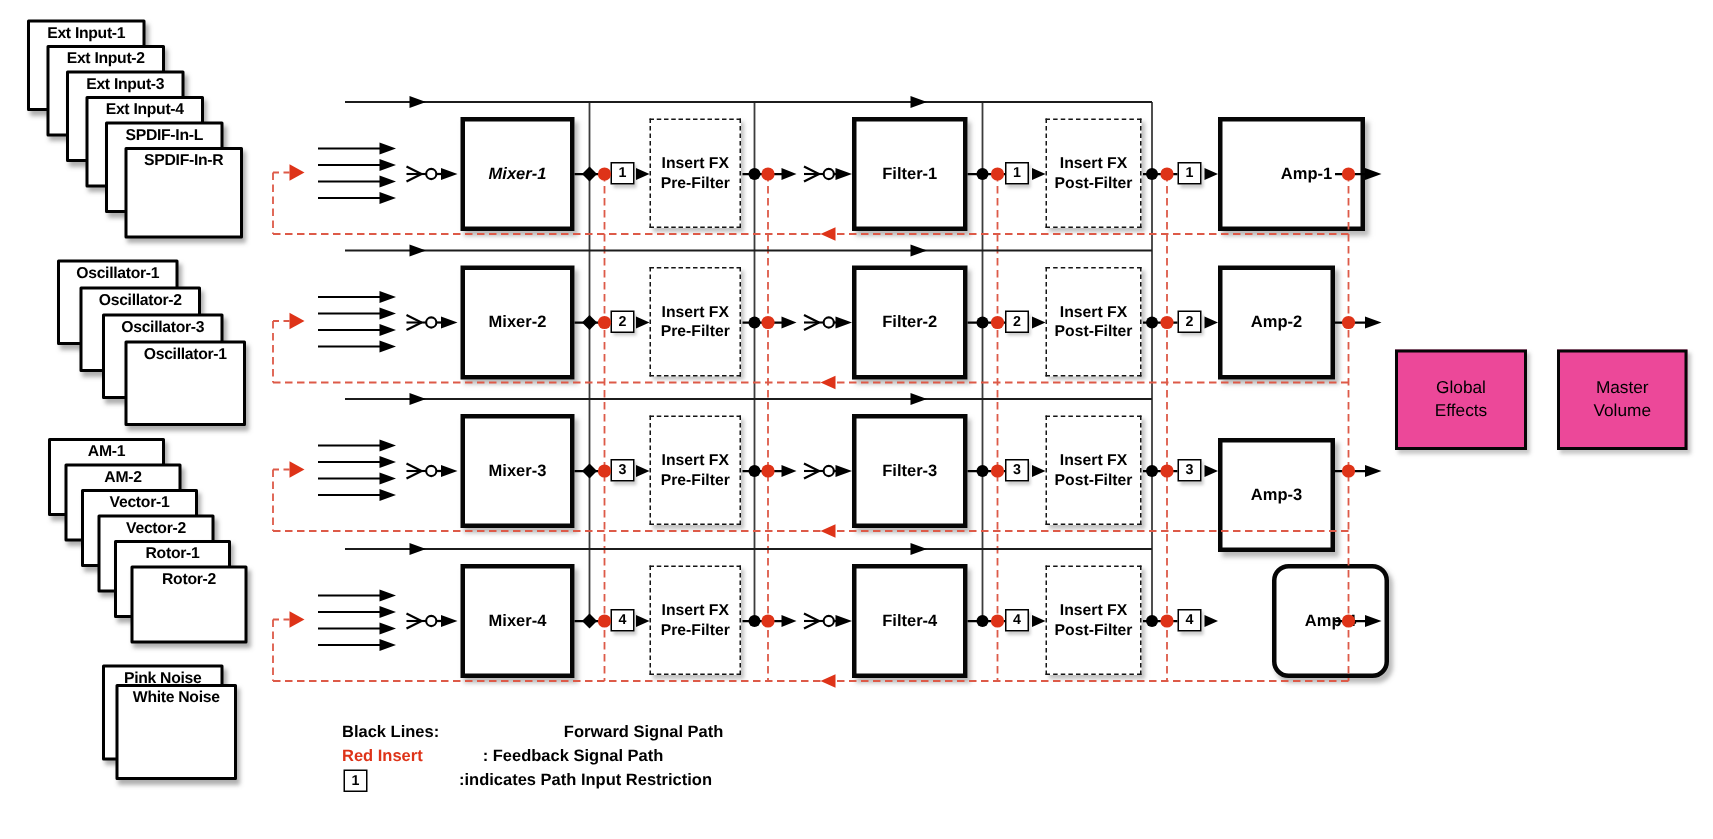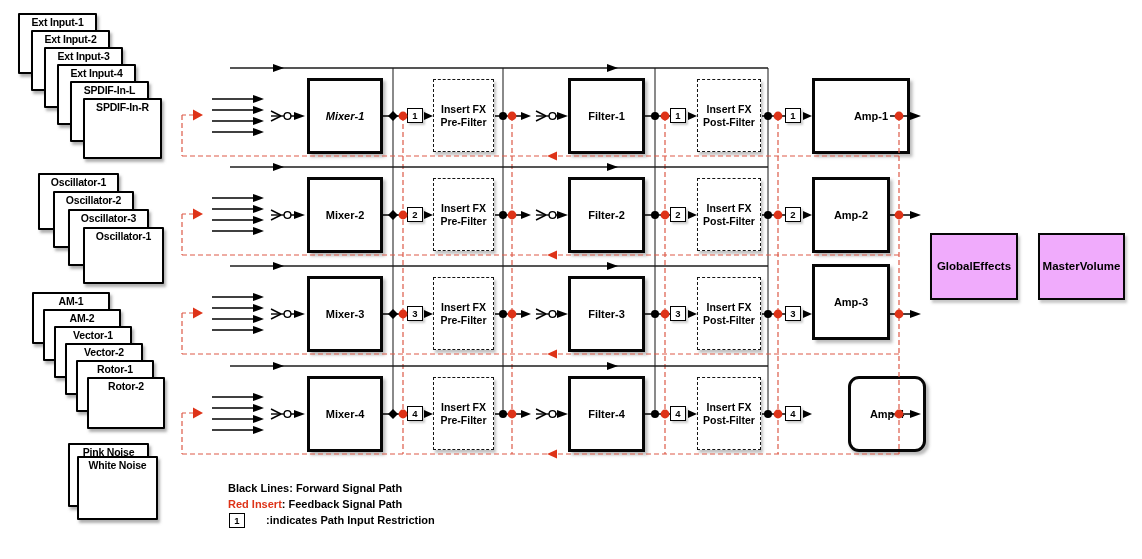--- a/index.html
+++ b/index.html
@@ -11,27 +11,27 @@
   .card .lbl{font-weight:bold;font-size:10.5px;text-align:center;padding-top:1px;
              white-space:nowrap;letter-spacing:-.2px;}
   
   .blk{position:absolute;background:#fff;border:3px solid #060606;display:flex;flex-direction:column;
        align-items:center;justify-content:center;font-weight:bold;font-size:11px;text-align:center;
        box-shadow:2.5px 3px 3px rgba(120,120,120,.5);line-height:13px;}
   .blk.dashed{border:1.7px dashed #151515;box-shadow:2px 2.5px 2.5px rgba(135,135,135,.5);
               font-size:10.5px;}
   .rbox{position:absolute;background:#fff;border:1.6px solid #000;display:flex;align-items:center;
         justify-content:center;font-weight:bold;font-size:9.5px;box-shadow:1.5px 2px 2px rgba(140,140,140,.45);}
-  .outblk{position:absolute;background:#f0abfc;border:2.8px solid #060606;display:flex;
-          align-items:center;justify-content:center;font-weight:bold;font-size:11.5px;text-align:center;
+  .outblk{position:absolute;background:#ec4899;border:2.8px solid #060606;display:flex;flex-direction:column;
+          align-items:center;justify-content:center;font-weight:normal;font-size:11.5px;text-align:center;
           line-height:15px;box-shadow:2px 2.5px 2.5px rgba(130,130,130,.45);}
   svg.lines{position:absolute;left:0;top:0;pointer-events:none;}
   
   .legend{position:absolute;left:228px;top:480px;font-weight:bold;font-size:11px;}
-  .lg-line{height:16px;display:flex;align-items:center;white-space:pre;}
+  .lg-line{height:16px;display:flex;align-items:center;white-space:pre;gap:40px;}
   .lg-sym{width:38px;display:flex;align-items:center;}
   .lg-box{width:14px;height:13px;border:1.6px solid #000;font-size:9.5px;font-weight:bold;
           display:flex;align-items:center;justify-content:center;margin:0 0 0 1px;}
   .lg-box-wrap{width:38px;display:flex;align-items:center;}
 </style>
 </head>
 <body>
 
 <div class="stage">
 
@@ -126,21 +126,21 @@
           <div>Insert FX</div>
           <div>Post-Filter</div>
         </div>
         <div class="rbox" style="left:407px;top:207px;width:14px;height:13px;">2</div>
         <div class="rbox" style="left:670px;top:207px;width:14px;height:13px;">2</div>
         <div class="rbox" style="left:785px;top:207px;width:14px;height:13px;">2</div>
       </div>
       <div style="position:absolute;left:0;top:0;">
         <div class="blk" style="left:307px;top:276px;width:70px;height:70px;">Mixer-3</div>
         <div class="blk" style="left:568px;top:276px;width:71px;height:70px;">Filter-3</div>
-        <div class="blk" style="left:812px;top:264px;width:72px;height:70px;">Amp-3</div>
+        <div class="blk" style="left:812px;top:292px;width:72px;height:70px;">Amp-3</div>
         <div class="blk dashed" style="left:433px;top:277px;width:59px;height:71px;">
           <div>Insert FX</div>
           <div>Pre-Filter</div>
         </div>
         <div class="blk dashed" style="left:697px;top:277px;width:62px;height:71px;">
           <div>Insert FX</div>
           <div>Post-Filter</div>
         </div>
         <div class="rbox" style="left:407px;top:306px;width:14px;height:13px;">3</div>
         <div class="rbox" style="left:670px;top:306px;width:14px;height:13px;">3</div>

